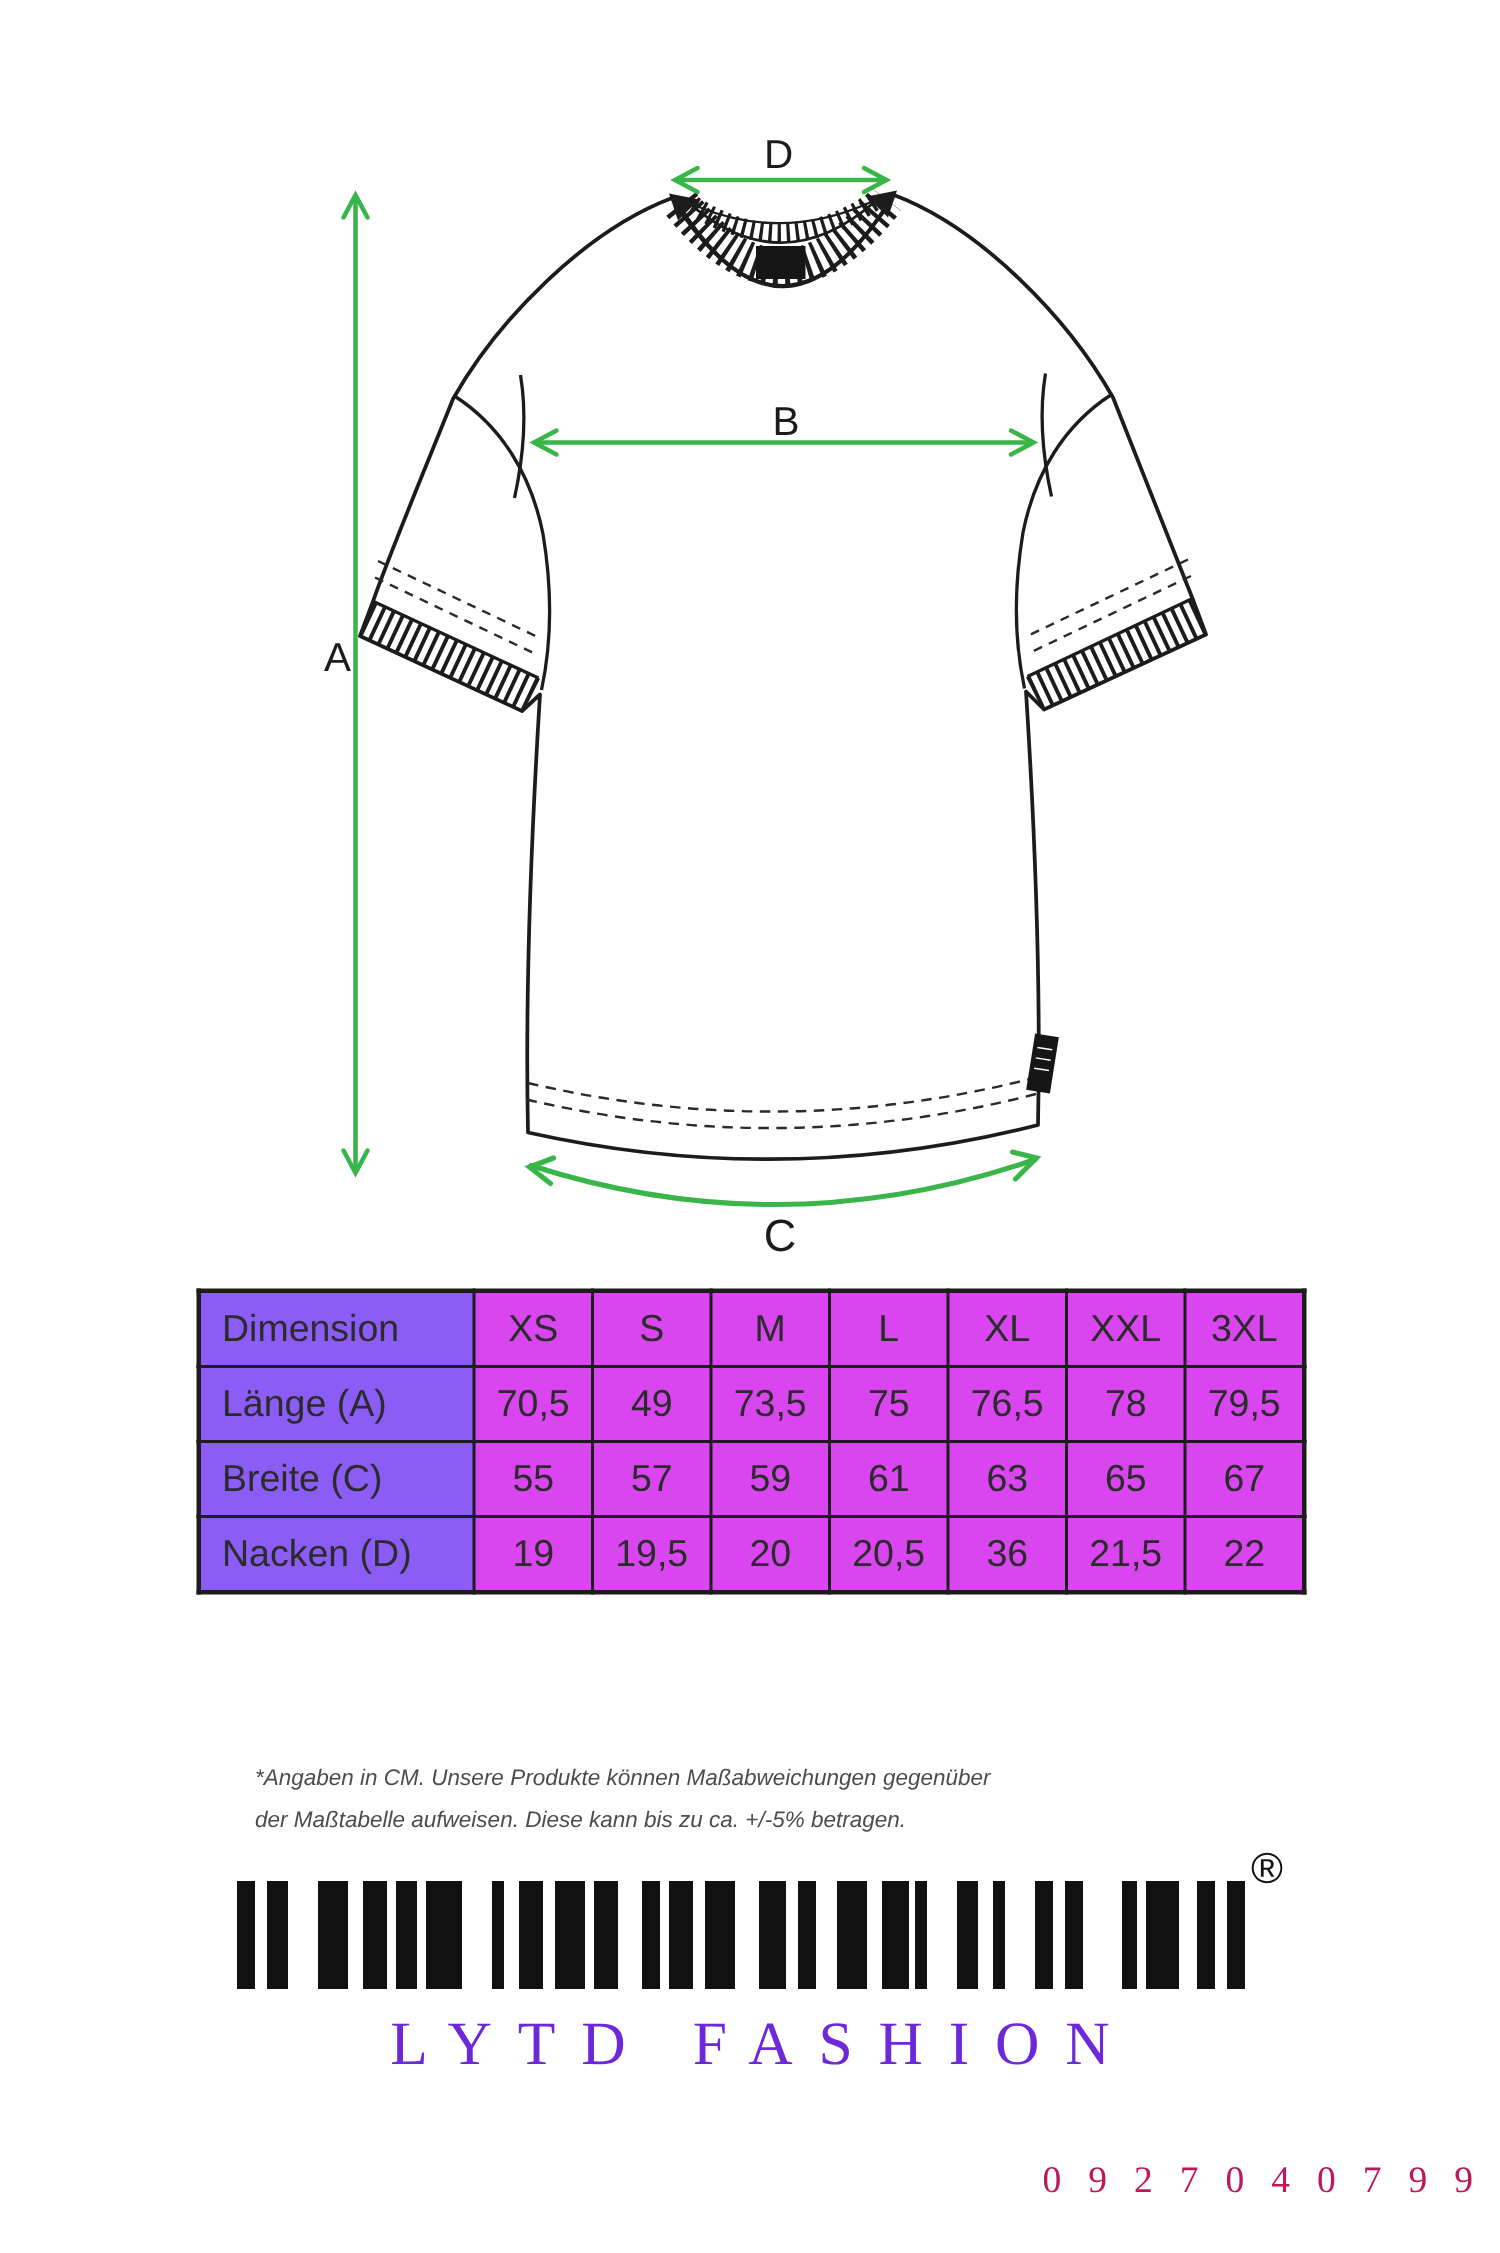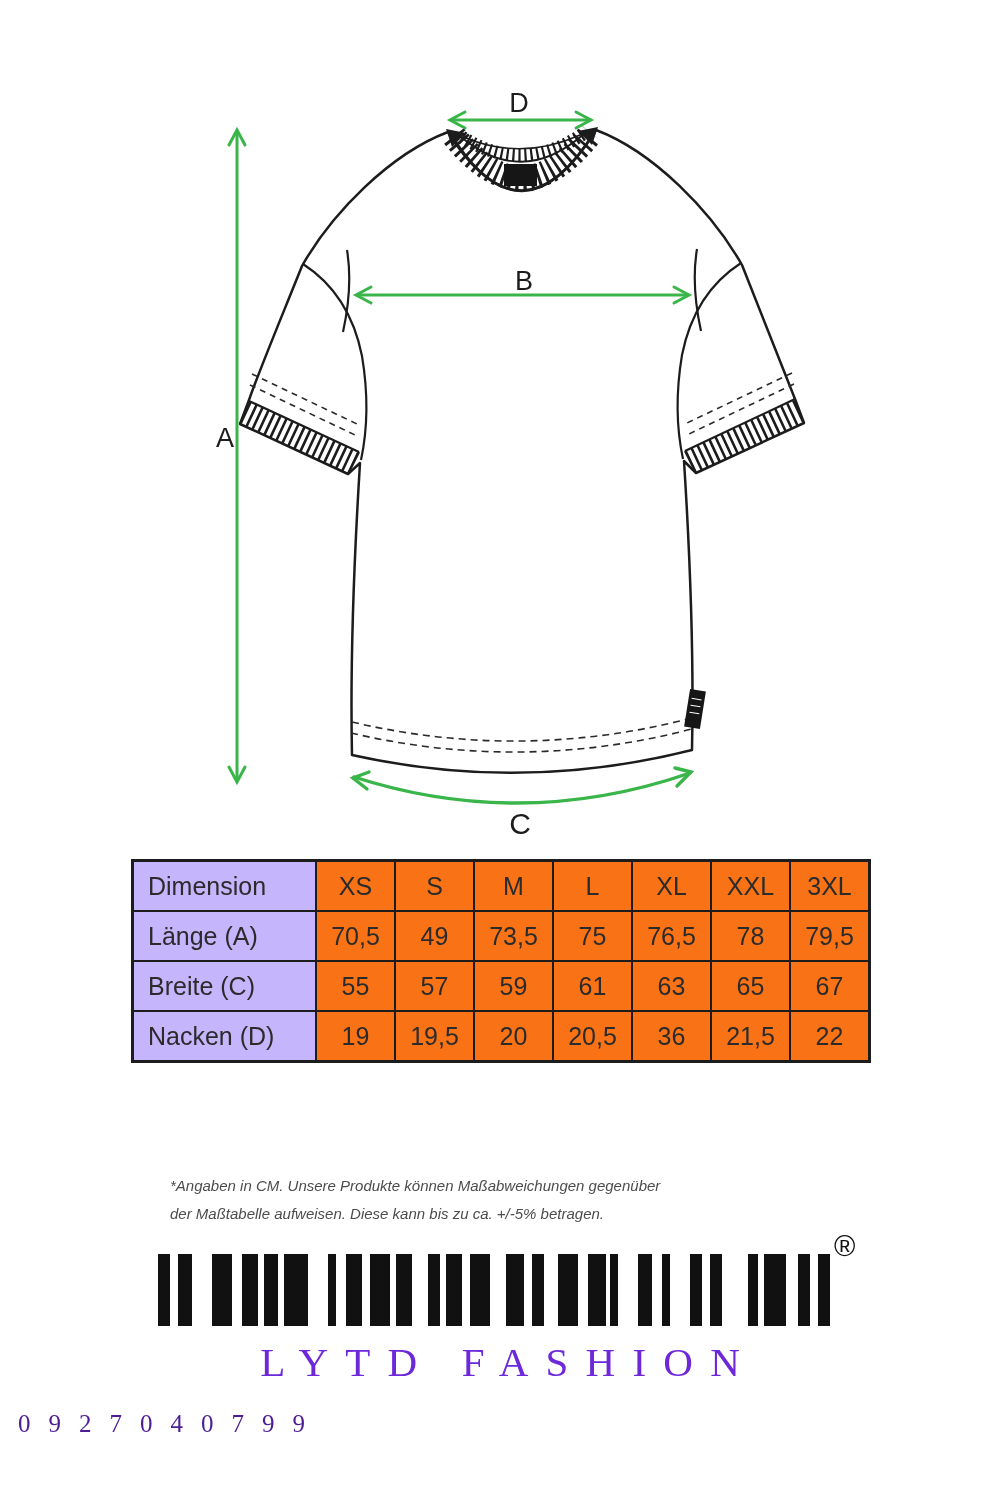--- a/index.html
+++ b/index.html
@@ -12,22 +12,22 @@
   .label-txt{font-family:"Liberation Sans",sans-serif;fill:#1c1c1c;}
   
   table.size-table{
     position:absolute;left:131px;top:859px;border-collapse:collapse;
     table-layout:fixed;border:3px solid #1c1c1c;
   }
   .size-table th,.size-table td{
     border:2px solid #1c1c1c;height:48px;padding:0;
     font-size:25px;font-weight:400;color:#2b2b2b;white-space:nowrap;
   }
-  .size-table .dim-col{width:167px;text-align:left;padding-left:14px;background:#c4b5fd;}
-  .size-table .val-col{width:77px;text-align:center;background:#f97316;}
+  .size-table .dim-col{width:167px;text-align:left;padding-left:14px;background:#8b5cf6;}
+  .size-table .val-col{width:77px;text-align:center;background:#d946ef;}
   .size-table thead th{background:#ededed;}
   
   .disclaimer{
     position:absolute;left:170px;top:1172px;width:700px;
     font-style:italic;font-size:15px;line-height:27.5px;color:#4c4c4c;
   }
   
   .barcode{
     position:absolute;left:158px;top:1254px;width:676px;height:72px;
     display:flex;align-items:stretch;
@@ -36,23 +36,23 @@
   .registered{
     position:absolute;left:834px;top:1230px;font-size:29px;color:#111111;
     font-family:"Liberation Sans",sans-serif;
   }
   .brand-name{
     position:absolute;left:0;width:1000px;top:1338px;text-align:center;
     font-family:"Liberation Serif",serif;font-size:41px;letter-spacing:0.42em;
     color:#6d28d9;text-indent:0.42em;
   }
   .brand-number{
-    position:absolute;left:0;width:1000px;top:1410px;text-align:left;
+    position:absolute;left:0;width:1000px;top:1440px;text-align:right;
     font-family:"Liberation Serif",serif;font-size:25px;letter-spacing:0.72em;
-    color:#4c1d95;text-indent:0.72em;
+    color:#be185d;text-indent:0.72em;
   }
 </style>
 </head>
 <body>
 
 <div class="canvas">
 
   <svg class="diagram-svg" width="1000" height="850" viewBox="0 0 1000 850">
 
     <path d="M 448 132

